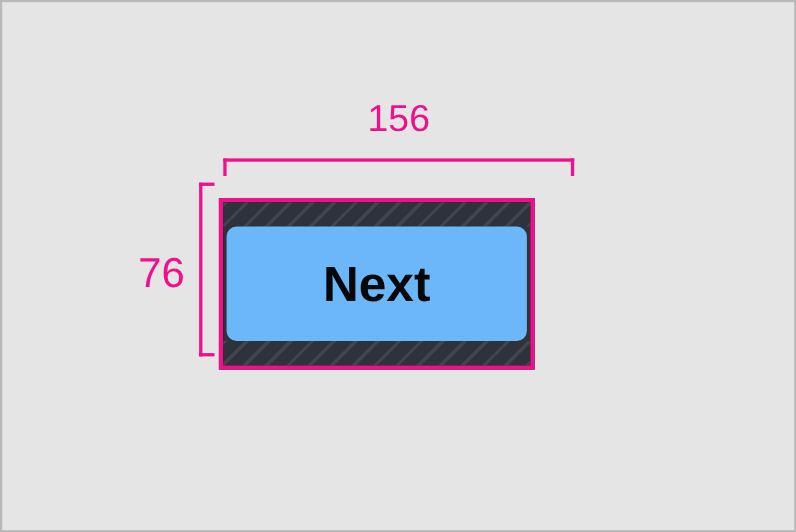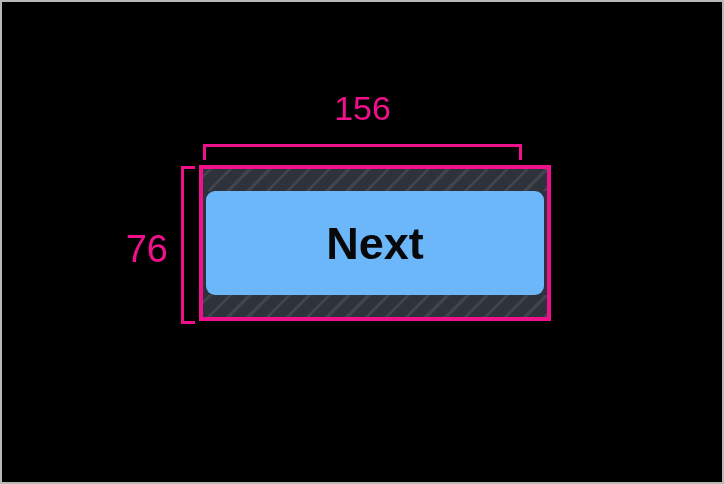--- a/index.html
+++ b/index.html
@@ -11,33 +11,33 @@
 
   body {
     font-family: "Liberation Sans", sans-serif;
   }
 
   
   #canvas {
     position: relative;
     width: 724px;
     height: 484px;
-    background: #000000;
+    background: #e5e5e5;
     box-sizing: border-box;
     border: 2px solid #b8b8b8;
     overflow: hidden;
     padding-left: 32px;
   }
 
   
   #measure-box {
     position: absolute;
     left: 197px;
-    top: 163px;
-    width: 352px;
+    top: 178px;
+    width: 287px;
     height: 156px;
     box-sizing: border-box;
     border: 4px solid #F0108C;
     background: #000;
   }
 
   
   .inner-stack {
     position: absolute;
     inset: 0;

